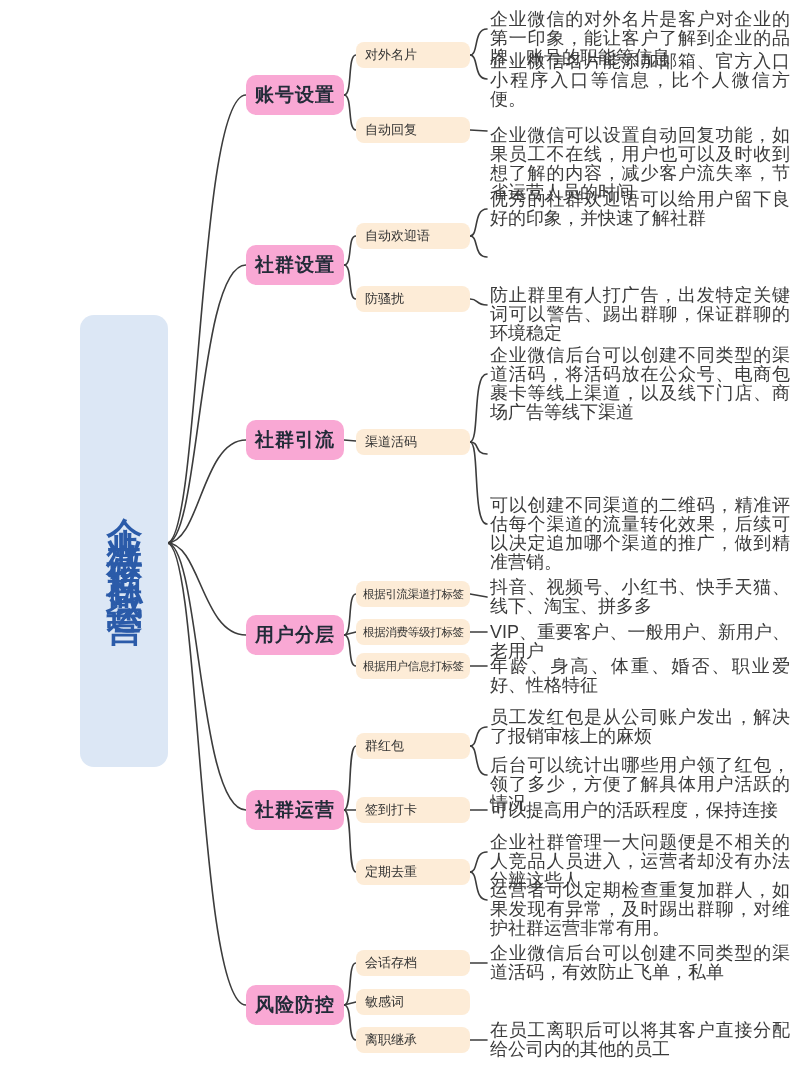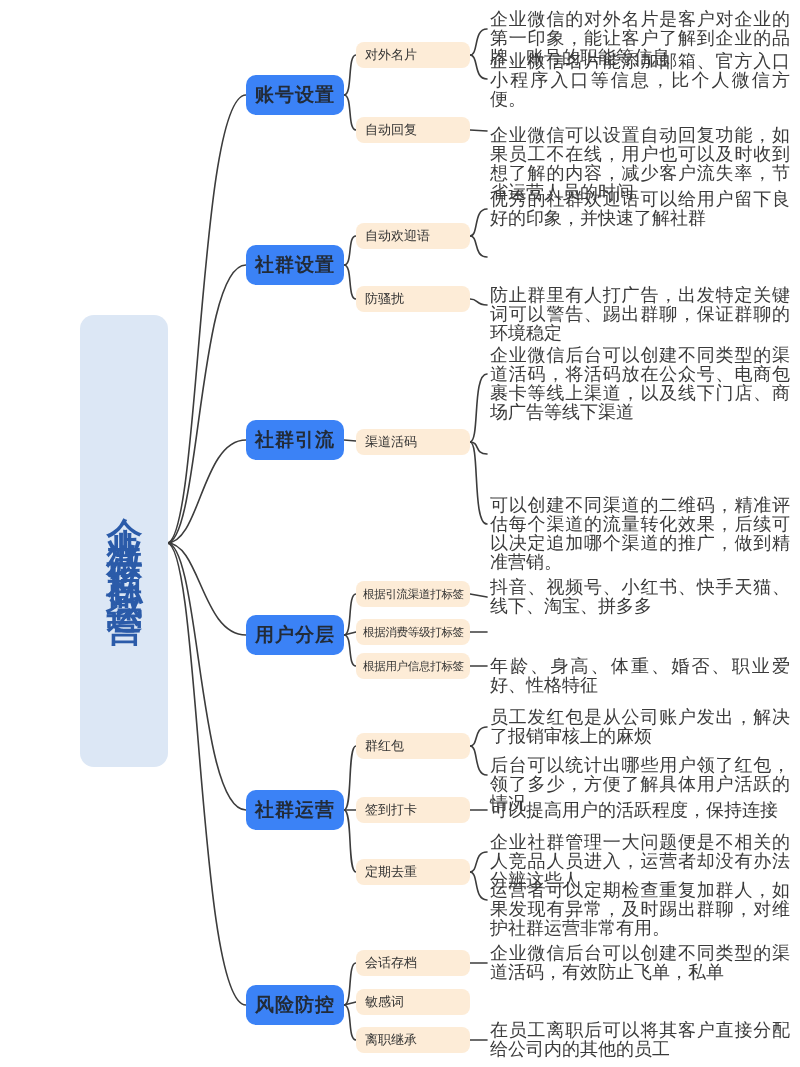--- a/index.html
+++ b/index.html
@@ -11,21 +11,21 @@
   .connectors path{fill:none;stroke:#3c3c3c;stroke-width:1.6;stroke-linecap:round;}
   .root-box{
     position:absolute;left:80px;top:315px;width:88px;height:452px;
     background:#dce7f5;border-radius:14px;
     display:flex;align-items:center;justify-content:center;
     writing-mode:vertical-rl;text-orientation:upright;
     font-size:36px;font-weight:bold;color:#2b5ba9;letter-spacing:13px;
   }
   .branch-box{
     position:absolute;left:246px;width:98px;height:40px;box-sizing:border-box;
-    background:#3b82f6;border-radius:10px;
+    background:#f9a8d4;border-radius:10px;
     display:flex;align-items:center;justify-content:center;
     font-size:19px;font-weight:bold;color:#222b38;letter-spacing:1px;
   }
   .sub-box{
     position:absolute;left:356px;width:114px;height:26px;box-sizing:border-box;
     background:#fdecd7;border-radius:8px;
     display:flex;align-items:center;padding:0 9px;
     font-size:13px;color:#333333;white-space:nowrap;overflow:hidden;
   }
   .sub-box.tight{font-size:11.5px;letter-spacing:-0.3px;padding:0 7px;}
@@ -114,20 +114,21 @@
   <div class="sub-box" style="top:1027px">离职继承</div>
 
   <div class="leaf-note" style="top:10px">企业微信的对外名片是客户对企业的第一印象，能让客户了解到企业的品牌、账号的职能等信息</div>
   <div class="leaf-note" style="top:52px">企业微信名片能添加邮箱、官方入口小程序入口等信息，比个人微信方便。</div>
   <div class="leaf-note" style="top:126px">企业微信可以设置自动回复功能，如果员工不在线，用户也可以及时收到想了解的内容，减少客户流失率，节省运营人员的时间</div>
   <div class="leaf-note" style="top:190px">优秀的社群欢迎语可以给用户留下良好的印象，并快速了解社群</div>
   <div class="leaf-note" style="top:286px">防止群里有人打广告，出发特定关键词可以警告、踢出群聊，保证群聊的环境稳定</div>
   <div class="leaf-note" style="top:346px">企业微信后台可以创建不同类型的渠道活码，将活码放在公众号、电商包裹卡等线上渠道，以及线下门店、商场广告等线下渠道</div>
   <div class="leaf-note" style="top:496px">可以创建不同渠道的二维码，精准评估每个渠道的流量转化效果，后续可以决定追加哪个渠道的推广，做到精准营销。</div>
   <div class="leaf-note" style="top:578px">抖音、视频号、小红书、快手天猫、线下、淘宝、拼多多</div>
+  <div class="leaf-note" style="top:623px">VIP、重要客户、一般用户、新用户、老用户</div>
   <div class="leaf-note" style="top:657px">年龄、身高、体重、婚否、职业爱好、性格特征</div>
   <div class="leaf-note" style="top:708px">员工发红包是从公司账户发出，解决了报销审核上的麻烦</div>
   <div class="leaf-note" style="top:756px">后台可以统计出哪些用户领了红包，领了多少，方便了解具体用户活跃的情况</div>
   <div class="leaf-note" style="top:801px">可以提高用户的活跃程度，保持连接</div>
   <div class="leaf-note" style="top:833px">企业社群管理一大问题便是不相关的人竞品人员进入，运营者却没有办法分辨这些人</div>
   <div class="leaf-note" style="top:881px">运营者可以定期检查重复加群人，如果发现有异常，及时踢出群聊，对维护社群运营非常有用。</div>
   <div class="leaf-note" style="top:944px">企业微信后台可以创建不同类型的渠道活码，有效防止飞单，私单</div>
   <div class="leaf-note" style="top:1021px">在员工离职后可以将其客户直接分配给公司内的其他的员工</div>
 
 </div>

